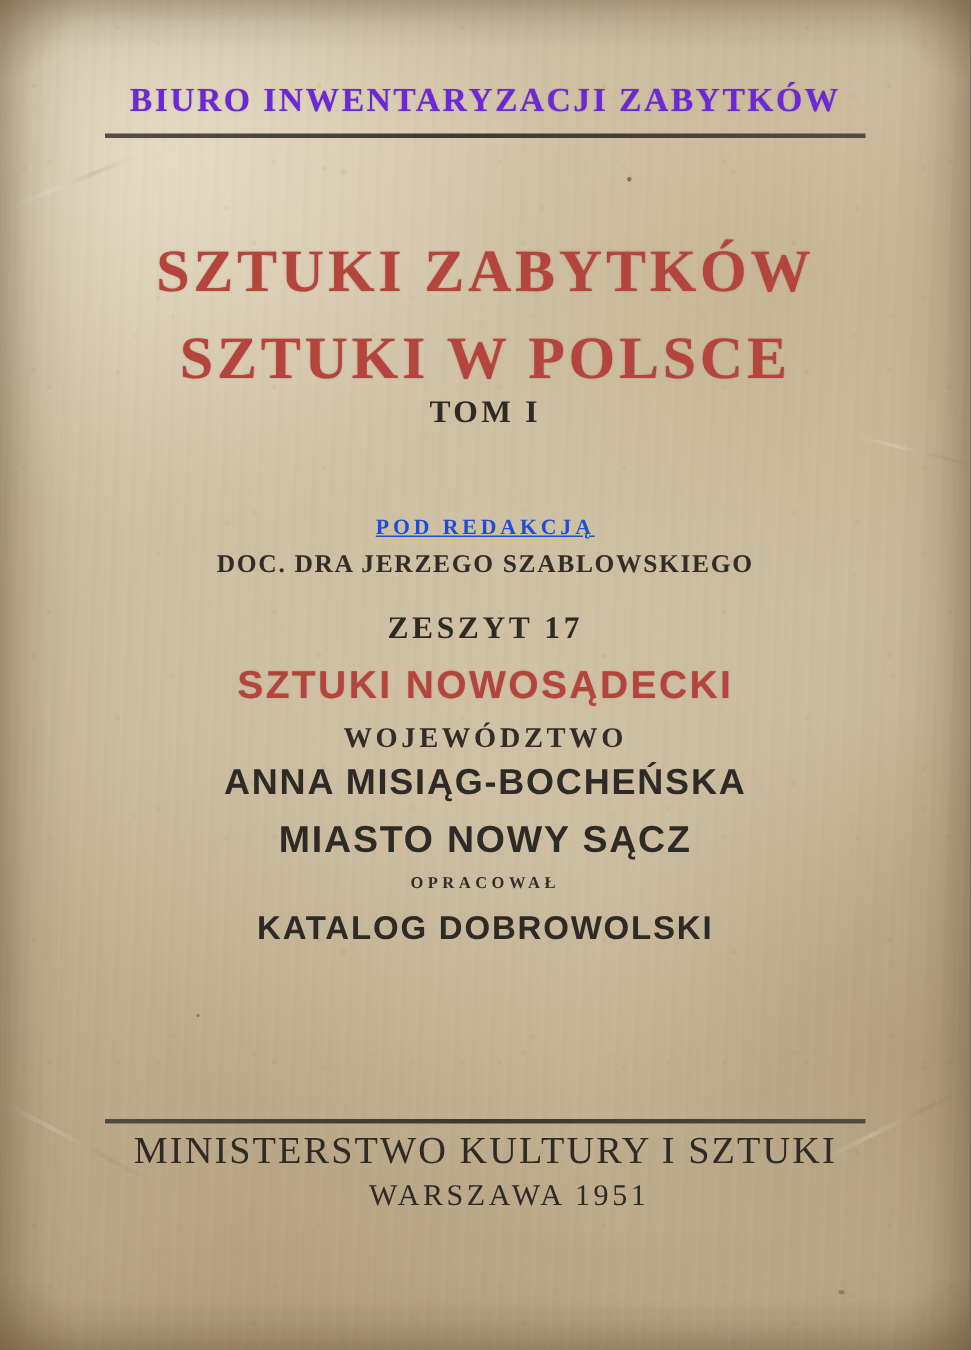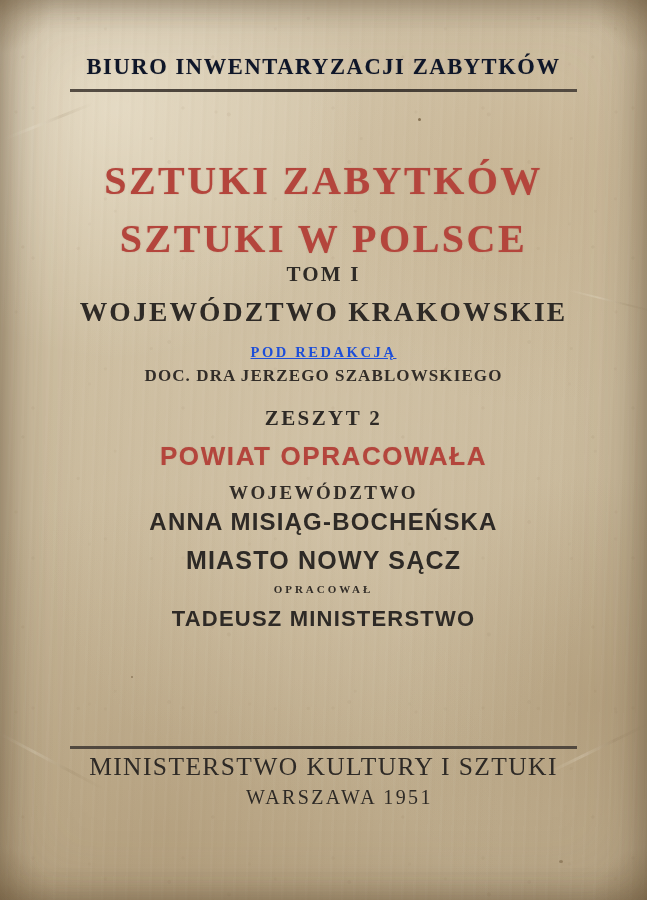--- a/index.html
+++ b/index.html
@@ -100,21 +100,21 @@
   .blk { text-align: center; }
 
   .top-line {
     position: absolute;
     left: 0; right: 0;
     top: 54px;
   }
   .publisher-bureau {
     font-size: 22.5px;
     letter-spacing: 1.6px;
-    color: #0f172a;
+    color: #6d28d9;
     font-weight: 700;
     text-shadow: 0 0 1px rgba(60,54,46,0.35);
   }
   .rule-top {
     width: 507px;
     height: 3px;
     margin: 9px auto 0 auto;
     background: linear-gradient(90deg, #4a423a, #332d27 50%, #4a423a);
     opacity: 0.92;
   }
@@ -305,36 +305,35 @@
       <div class="rule-top"></div>
     </div>
 
     <div class="title-main blk">
       <div>SZTUKI ZABYTKÓW</div>
       <div>SZTUKI W POLSCE</div>
     </div>
 
     <div class="tom blk">TOM I</div>
 
-    <div class="voivodeship blk">WOJEWÓDZTWO KRAKOWSKIE</div>
 
     <div class="editor-line1 blk">POD REDAKCJĄ</div>
     <div class="editor-line2 blk">DOC. DRA JERZEGO SZABLOWSKIEGO</div>
 
-    <div class="fascicle blk">ZESZYT 2</div>
-
-    <div class="county blk">POWIAT OPRACOWAŁA</div>
+    <div class="fascicle blk">ZESZYT 17</div>
+
+    <div class="county blk">SZTUKI NOWOSĄDECKI</div>
 
     <div class="county-byline blk">WOJEWÓDZTWO</div>
     <div class="county-author blk">ANNA MISIĄG-BOCHEŃSKA</div>
 
     <div class="city blk">MIASTO NOWY SĄCZ</div>
 
     <div class="city-byline blk">OPRACOWAŁ</div>
-    <div class="city-author blk">TADEUSZ MINISTERSTWO</div>
+    <div class="city-author blk">KATALOG DOBROWOLSKI</div>
 
     <div class="rule-bottom"></div>
     <div class="ministry blk">MINISTERSTWO KULTURY I SZTUKI</div>
     <div class="place-year blk">WARSZAWA 1951</div>
 
   </div>
 
   <div class="paper-vignette"></div>
 </div>
 

